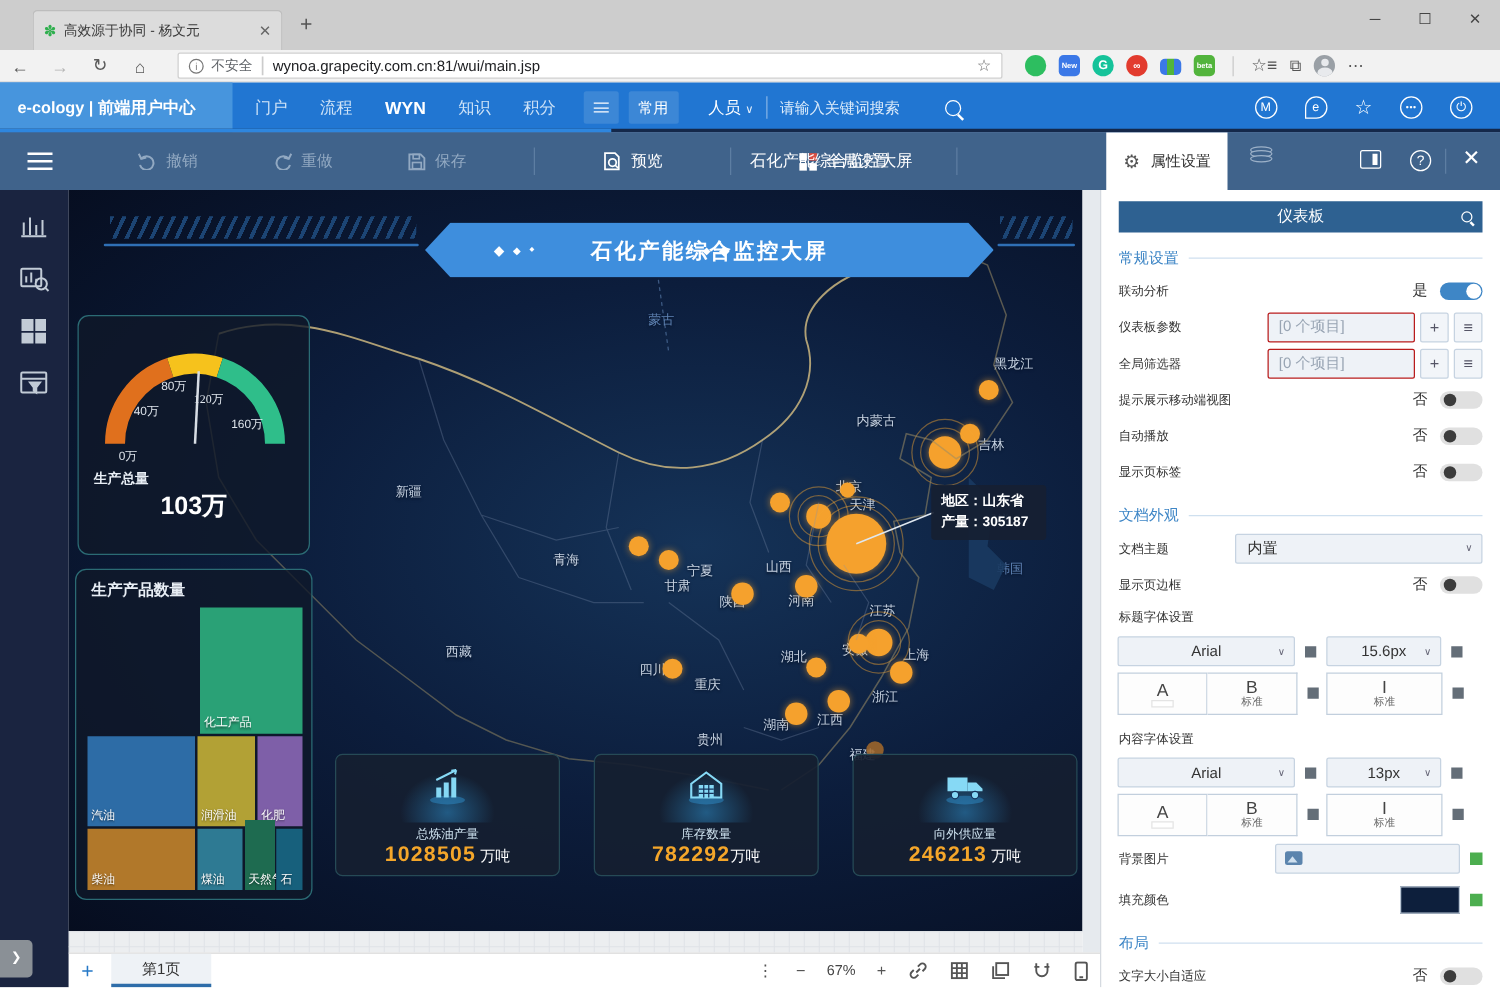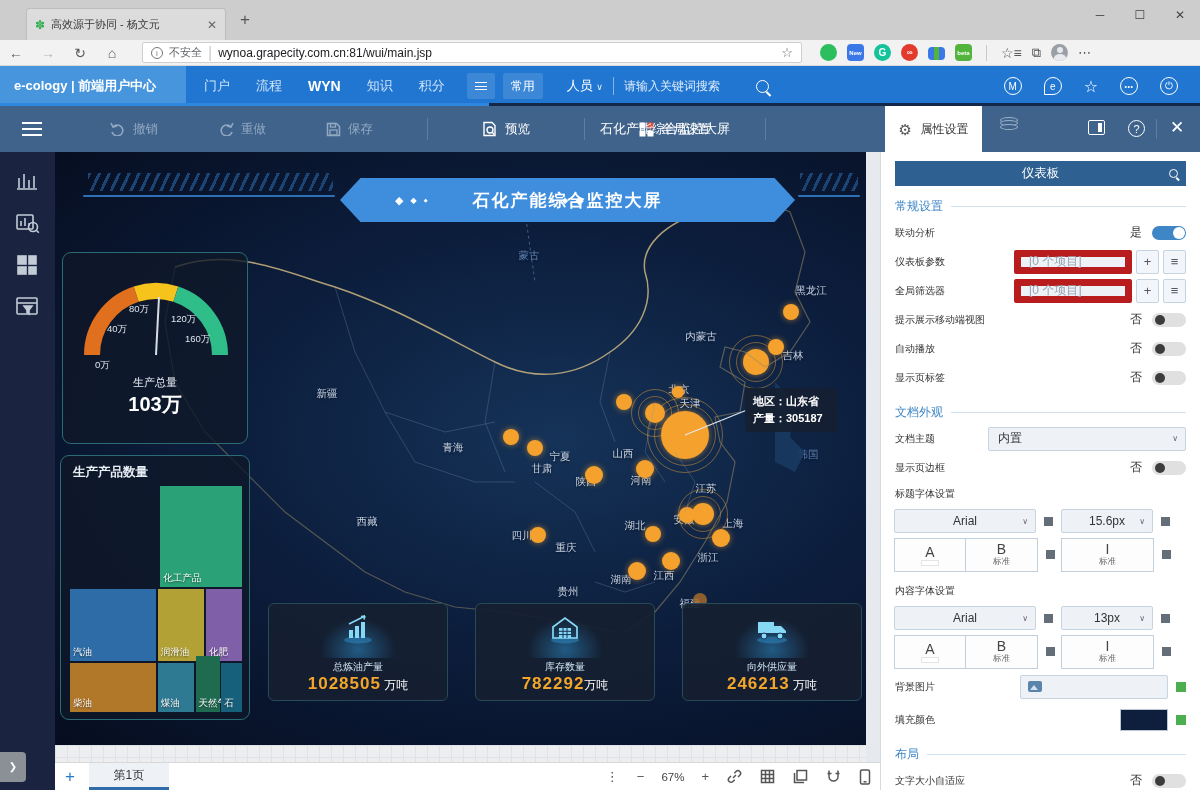--- a/index.html
+++ b/index.html
@@ -100,21 +100,21 @@
   .bubble.dim{background:#a66a2a;box-shadow:none;opacity:.85;}
   .bubble i{position:absolute;border:1px solid rgba(247,166,48,.45);border-radius:50%;}
   .tooltip{position:absolute;left:690px;top:236px;width:92px;height:44px;background:rgba(22,32,50,.92);border-radius:3px;z-index:4;padding:5px 8px;color:#fff;font-size:11px;font-weight:bold;line-height:17px;white-space:nowrap;}
   .leader{position:absolute;left:0;top:0;z-index:3;pointer-events:none;}
 
   
   .panelbox{position:absolute;background:rgba(16,24,41,.78);border:1px solid #2b6b74;border-radius:9px;z-index:3;}
   .gaugebox{left:7px;top:100px;width:186px;height:192px;}
   .gwrap{position:absolute;left:8px;top:10px;width:170px;height:120px;}
   .gtick{position:absolute;font-size:9.5px;color:#dfe5ec;}
-  .gcap{position:absolute;left:0;top:122px;width:100%;text-align:center;font-size:11px;color:#e8eef5;}
+  .gcap{position:absolute;left:12px;top:122px;width:100%;text-align:left;font-size:11px;color:#e8eef5;font-weight:bold;}
   .gval{position:absolute;left:0;top:138px;width:100%;text-align:center;font-size:20px;font-weight:bold;color:#fff;}
 
   
   .treebox{left:5px;top:303px;width:190px;height:265px;}
   .ttitle{position:absolute;left:12px;top:8px;font-size:12.5px;color:#e8eef5;font-weight:bold;}
   .tiles{position:absolute;left:9px;top:30px;width:172px;height:226px;}
   .tile{position:absolute;}
   .tile span{position:absolute;left:3px;bottom:2px;font-size:9.5px;color:#fff;text-shadow:0 1px 2px rgba(0,0,0,.6);white-space:nowrap;overflow:hidden;max-width:95%;}
 
   
@@ -133,21 +133,21 @@
   .psec{display:flex;align-items:center;gap:8px;padding:0 14px;height:24px;margin-top:8px;color:#3e86c6;font-size:12px;}
   .psec::after{content:"";flex:1;height:1px;background:#cfe0ef;}
   .prow{display:flex;align-items:center;justify-content:space-between;padding:0 14px;height:29px;}
   .plabel{font-size:10px;color:#333;}
   .tgwrap{display:flex;align-items:center;gap:10px;}
   .tgtxt{font-size:12px;color:#333;}
   .tg{width:34px;height:14px;border-radius:8px;position:relative;}
   .tg.on{background:#3e86c6;} .tg.on i{position:absolute;right:1px;top:1px;width:12px;height:12px;border-radius:50%;background:#fff;}
   .tg.off{background:#e0e0e0;} .tg.off i{position:absolute;left:3px;top:2px;width:10px;height:10px;border-radius:50%;background:#3c3c3c;}
   .ctlgrp{display:flex;align-items:center;gap:4px;}
-  .pinput{width:118px;height:24px;background:#eef2f7;border:7px solid #b91c1c;border-radius:2px;font-size:12px;color:#98a4b3;display:flex;align-items:center;padding-left:8px;}
+  .pinput{width:118px;height:24px;background:#eef2f7;border:1px solid #b91c1c;border-radius:2px;font-size:12px;color:#98a4b3;display:flex;align-items:center;padding-left:8px;}
   .pbtn{width:23px;height:24px;background:#f2f5f9;border:1px solid #c6d3e1;border-radius:2px;color:#556;font-size:13px;display:flex;align-items:center;justify-content:center;}
   .pselect{height:24px;background:#eef2f7;border:1px solid #c6d3e1;border-radius:2px;font-size:12px;color:#333;display:flex;align-items:center;justify-content:center;position:relative;}
   .pselect .chev{position:absolute;right:7px;font-size:8px;color:#667;}
   .fontrow{display:flex;align-items:center;padding:0 13px;height:30px;gap:6px;}
   .fbtnrow{display:flex;align-items:flex-start;padding:0 13px;gap:0;height:37px;margin-top:2px;}
   .sq{width:9px;height:9px;background:#646e78;flex:none;margin:0 2px;}
   .gsq{width:10px;height:10px;background:#4cae4f;flex:none;margin-left:8px;}
   .fbtn{height:34px;background:#fdfdfd;border:1px solid #c2cfdd;display:flex;flex-direction:column;align-items:center;justify-content:center;color:#444;}
   .fbtn .big{font-size:14px;line-height:14px;}
   .fbtn .sub{font-size:8.5px;color:#666;}
@@ -421,21 +421,21 @@
     </div>
 
     <div class="panelbox gaugebox">
       <div class="gwrap">
         <svg width="170" height="120" viewBox="0 0 170 120">
           <path id="g-low" d="M 21 92 A 64 64 0 0 1 65.2 31.1" stroke-width="16" fill="none" stroke="#e0701d"></path>
           <path id="g-mid" d="M 65.2 31.1 A 64 64 0 0 1 104.8 31.1" stroke-width="16" fill="none" stroke="#f6c21c"></path>
           <path id="g-high" d="M 104.8 31.1 A 64 64 0 0 1 149 92" stroke-width="16" fill="none" stroke="#2fbe8a"></path>
           <line x1="85" y1="92" x2="88" y2="34" stroke="#d7dde4" stroke-width="2"></line>
         </svg>
-        <span id="gauge-ticks"><span class="gtick" style="left: 24px; top: 96px;">0万</span><span class="gtick" style="left: 36px; top: 60px;">40万</span><span class="gtick" style="left: 58px; top: 40px;">80万</span><span class="gtick" style="left: 100px; top: 50px;">120万</span><span class="gtick" style="left: 114px; top: 70px;">160万</span></span>
+        <span id="gauge-ticks"><span class="gtick" style="left: 24px; top: 96px;">0万</span><span class="gtick" style="left: 36px; top: 60px;">40万</span><span class="gtick" style="left: 58px; top: 40px;">80万</span><span class="gtick" style="left: 84px; top: 50px; font-family: Liberation Serif, serif;">120万</span><span class="gtick" style="left: 114px; top: 70px;">160万</span></span>
       </div>
       <div class="gcap">生产总量</div>
       <div class="gval">103万</div>
     </div>
 
     <div class="panelbox treebox">
       <div class="ttitle">生产产品数量</div>
       <div class="tiles" id="treemap-tiles">
           <div class="tile" style="background: rgb(42, 161, 118); left: 52.5%; top: 0%; width: 47.5%; height: 44.5%;">
             <span>化工产品</span>

